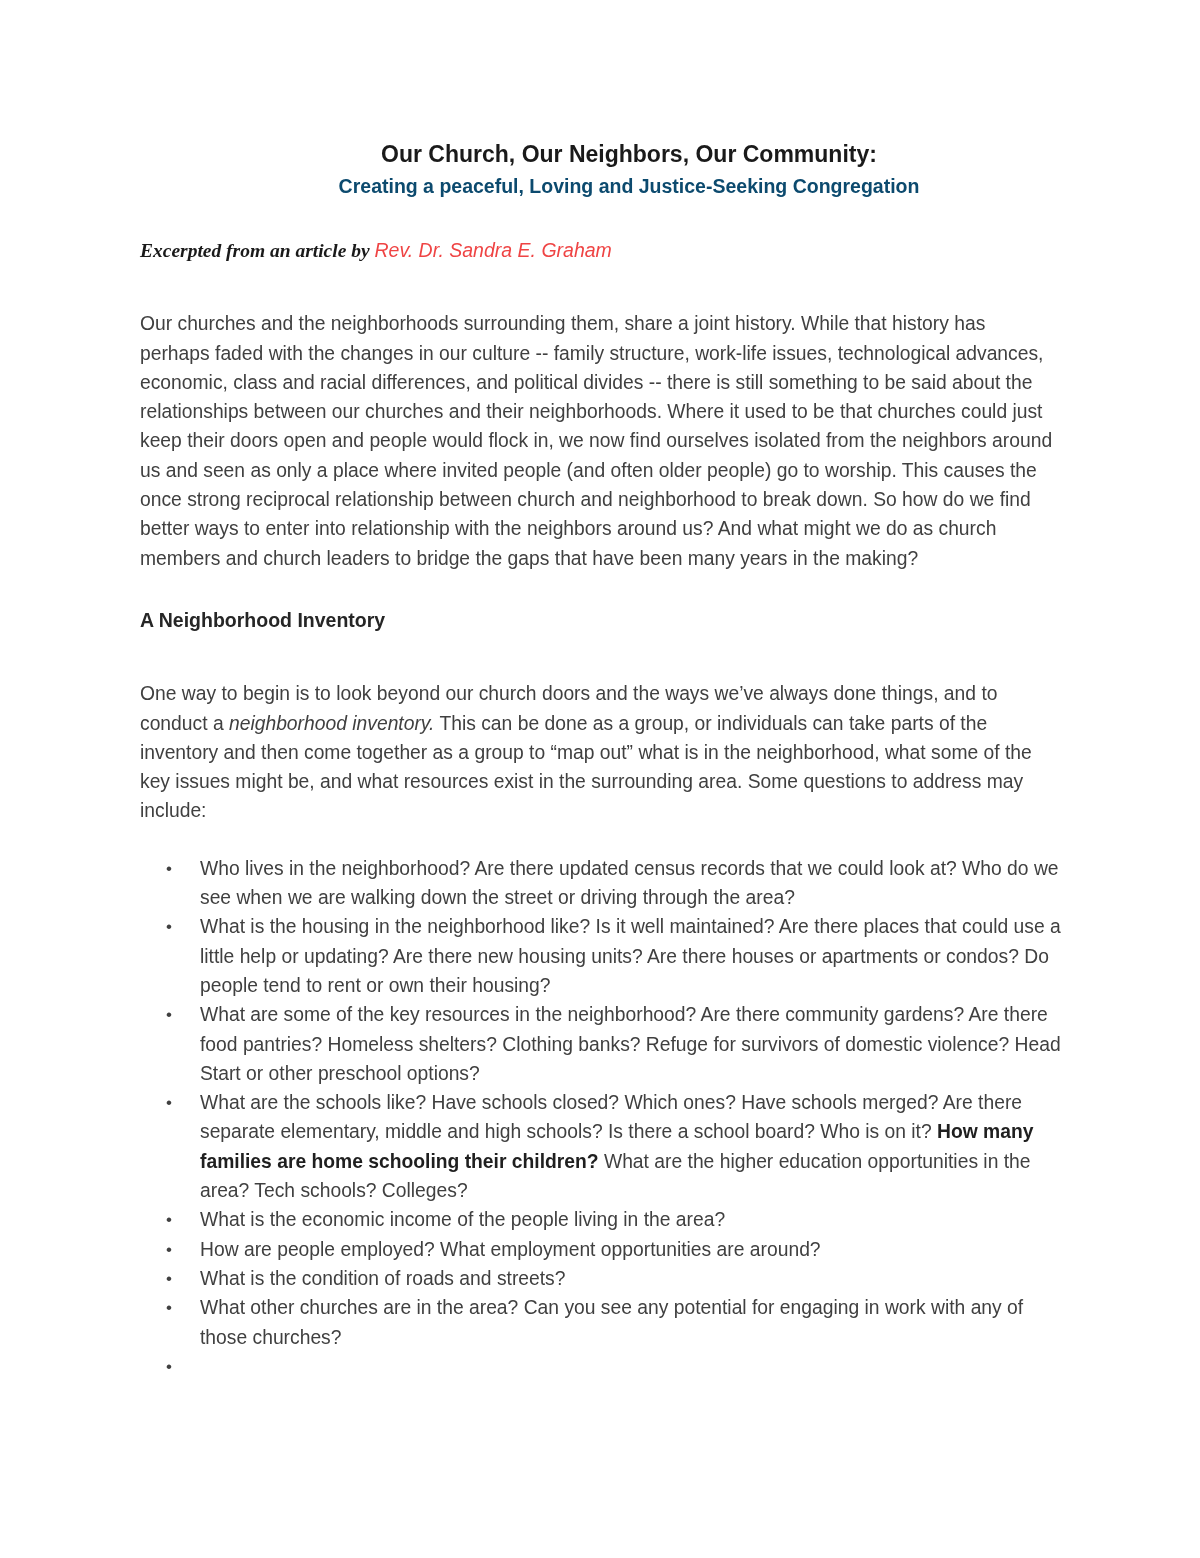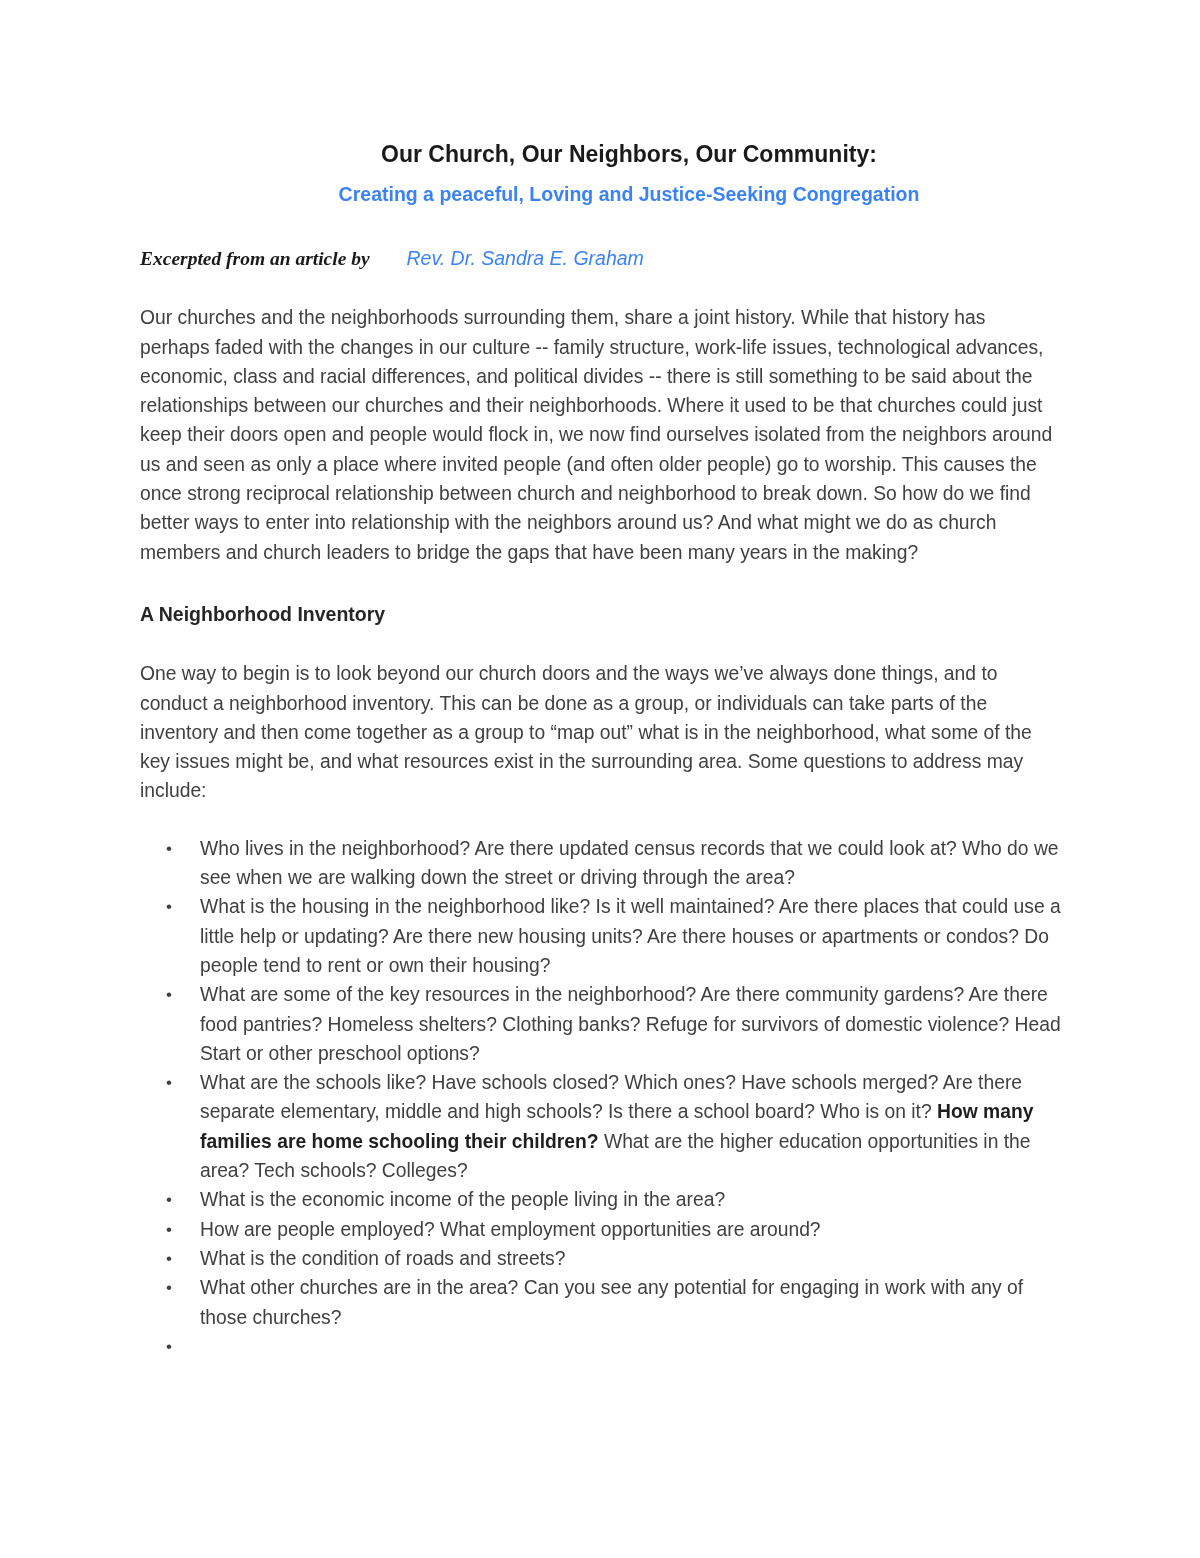--- a/index.html
+++ b/index.html
@@ -24,53 +24,53 @@
   }
   .doc-title {
     margin: 0;
     text-align: center;
     font-size: 23px;
     line-height: 29px;
     font-weight: bold;
     color: #1a1a1a;
   }
   .doc-subtitle {
-    margin: 12px 0 0 0;
+    margin: 4px 0 0 0;
     text-align: center;
     font-size: 19.5px;
     line-height: 27px;
     font-weight: bold;
-    color: #3b82f6;
+    color: #0c4a6e;
   }
   .byline {
     margin: 36px 0 0 0;
     font-style: italic;
     font-size: 19.5px;
   }
   .byline-prefix {
     color: #1a1a1a;
     font-weight: bold;
     font-family: Liberation Serif, serif;
   }
   .byline-author {
-    color: #3b82f6;
-    margin-left: 32px;
+    color: #ef4444;
   }
   .body-para {
-    margin: 30px 0 0 0;
+    margin: 44px 0 0 0;
     max-width: 920px;
   }
   .section-heading {
     margin: 33px 0 16px 0;
     font-size: 19.5px;
     line-height: 29.3px;
     font-weight: bold;
     color: #262626;
   }
   .em-run {
+    font-style: italic;
   }
   .bold-run {
     font-weight: bold;
     color: #1f1f1f;
   }
   ul.question-list {
     list-style: none;
     margin: 28px 0 0 0;
     padding: 0;
     max-width: 922px;

